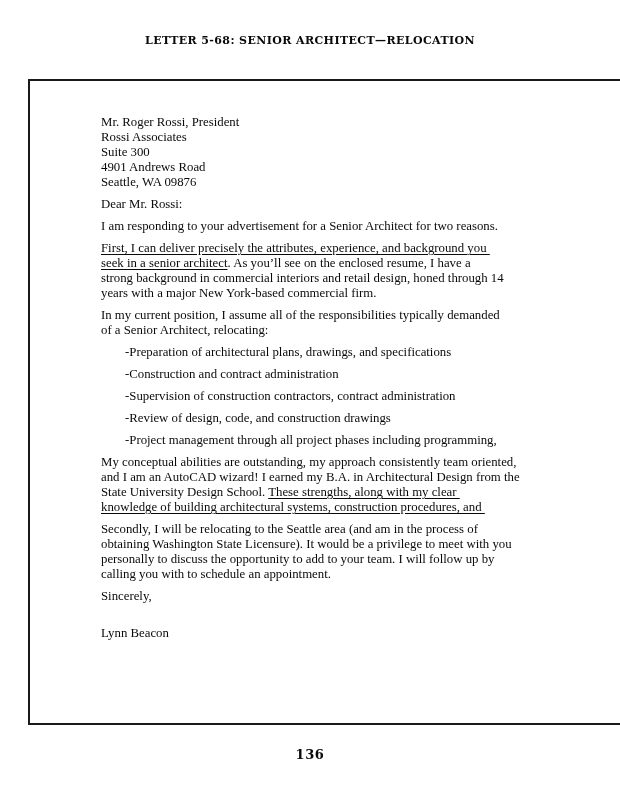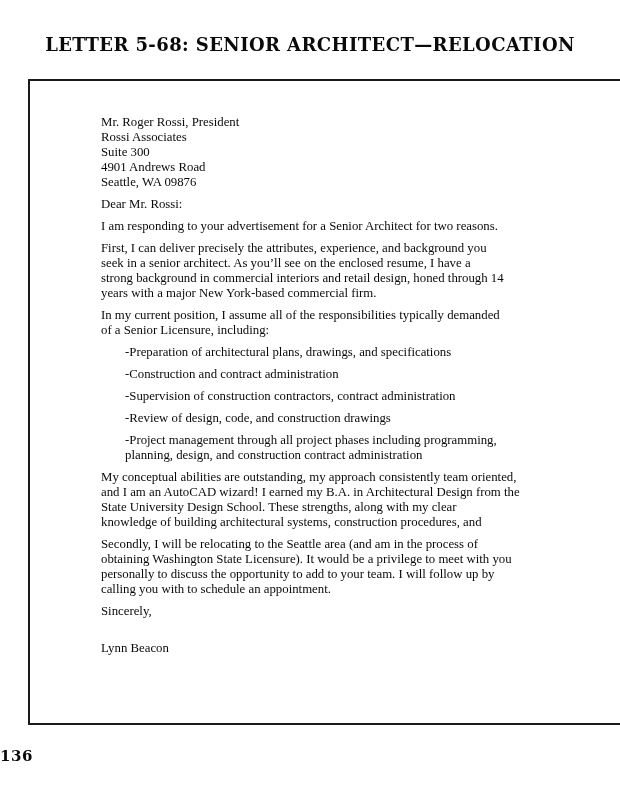--- a/index.html
+++ b/index.html
@@ -16,21 +16,21 @@
     overflow: hidden;
   }
   .doc-title {
     position: absolute;
     top: 34px;
     left: 0;
     right: 0;
     text-align: center;
     font-family: "DejaVu Serif", serif;
     font-weight: bold;
-    font-size: 18px;
+    font-size: 11px;
     letter-spacing: 0.4px;
     color: #0a0a0a;
   }
   .letter-box {
     position: absolute;
     left: 28px;
     top: 79px;
     width: 598px;
     height: 646px;
     box-sizing: border-box;
@@ -47,32 +47,33 @@
     line-height: 15px;
     color: #0a0a0a;
   }
   .letter-body .list-item {
     margin-left: 24px;
   }
   .letter-body .signature {
     margin-top: 22px;
   }
   .letter-body .u {
+    text-decoration: underline;
     text-decoration-thickness: 1px;
     text-underline-offset: 2px;
   }
   .page-number {
     position: absolute;
     top: 747px;
     left: 0;
     right: 0;
-    text-align: left;
+    text-align: center;
     font-family: "DejaVu Serif", serif;
     font-weight: bold;
-    font-size: 15px;
+    font-size: 13px;
     letter-spacing: 0.6px;
     color: #0a0a0a;
   }
 </style>
 </head>
 <body>
 
 <div class="doc-title">LETTER 5-68: SENIOR ARCHITECT—RELOCATION</div>
 
 <div class="letter-box">
@@ -91,37 +92,36 @@
         <div class="line"><span>I am responding to your advertisement for a Senior Architect for two reasons.</span></div>
       </div>
       <div class="block paragraph">
         <div class="line"><span class="u">First, I can deliver precisely the attributes, experience, and background you </span></div>
         <div class="line"><span class="u">seek in a senior architect</span><span>. As you’ll see on the enclosed resume, I have a</span></div>
         <div class="line"><span>strong background in commercial interiors and retail design, honed through 14</span></div>
         <div class="line"><span>years with a major New York-based commercial firm.</span></div>
       </div>
       <div class="block paragraph">
         <div class="line"><span>In my current position, I assume all of the responsibilities typically demanded</span></div>
-        <div class="line"><span>of a Senior Licensure, including:</span></div>
+        <div class="line"><span>of a Senior Architect, relocating:</span></div>
       </div>
       <div class="block list-item">
         <div class="line"><span>-Preparation of architectural plans, drawings, and specifications</span></div>
       </div>
       <div class="block list-item">
         <div class="line"><span>-Construction and contract administration</span></div>
       </div>
       <div class="block list-item">
         <div class="line"><span>-Supervision of construction contractors, contract administration</span></div>
       </div>
       <div class="block list-item">
         <div class="line"><span>-Review of design, code, and construction drawings</span></div>
       </div>
       <div class="block list-item">
         <div class="line"><span>-Project management through all project phases including programming,</span></div>
-        <div class="line"><span>planning, design, and construction contract administration</span></div>
       </div>
       <div class="block paragraph">
         <div class="line"><span>My conceptual abilities are outstanding, my approach consistently team oriented,</span></div>
         <div class="line"><span>and I am an AutoCAD wizard! I earned my B.A. in Architectural Design from the</span></div>
         <div class="line"><span>State University Design School. </span><span class="u">These strengths, along with my clear </span></div>
         <div class="line"><span class="u">knowledge of building architectural systems, construction procedures, and </span></div>
       </div>
       <div class="block paragraph">
         <div class="line"><span>Secondly, I will be relocating to the Seattle area (and am in the process of</span></div>
         <div class="line"><span>obtaining Washington State Licensure). It would be a privilege to meet with you</span></div>

